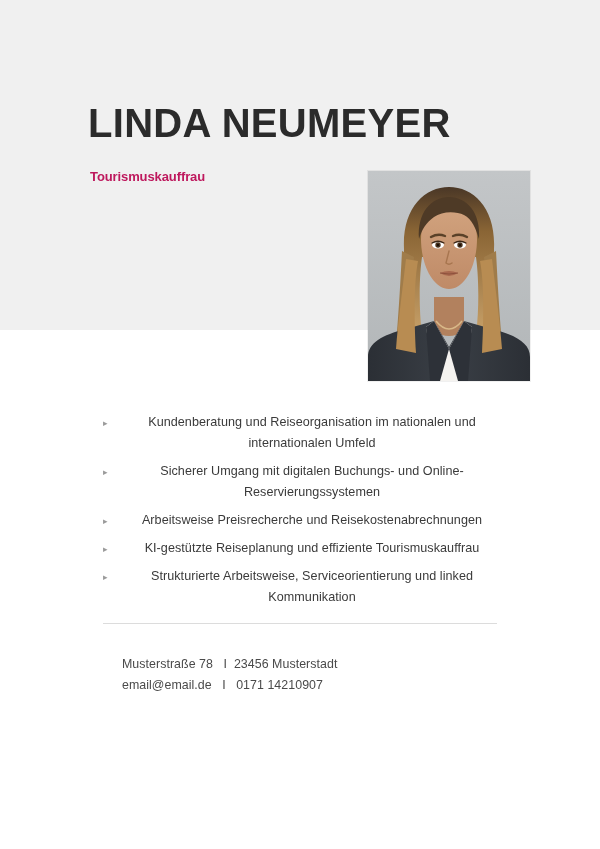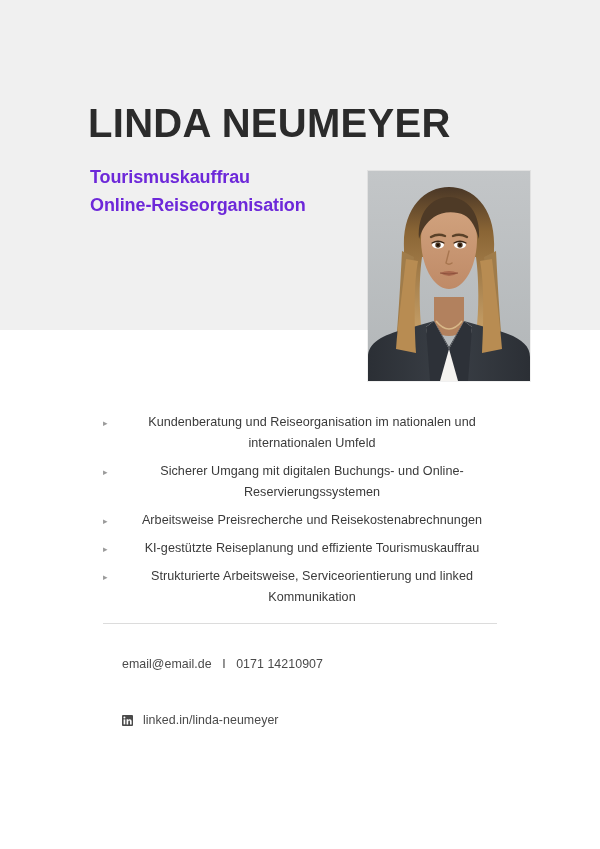--- a/index.html
+++ b/index.html
@@ -44,24 +44,24 @@
     white-space: nowrap;
   }
 
   .subtitle-block {
     position: absolute;
     left: 90px;
     top: 163px;
     width: 270px;
   }
   .subtitle-line {
-    font-size: 18px;
+    font-size: 13px;
     line-height: 28px;
     font-weight: bold;
-    color: #6d28d9;
+    color: #be185d;
     letter-spacing: -0.1px;
   }
 
   
   .photo-frame {
     position: absolute;
     left: 368px;
     top: 171px;
     width: 162px;
     height: 210px;
@@ -154,21 +154,20 @@
 <body>
 
 <div class="page">
 
   <div class="header-band"></div>
 
   <div class="name-title">LINDA NEUMEYER</div>
 
   <div class="subtitle-block">
     <div class="subtitle-line">Tourismuskauffrau</div>
-    <div class="subtitle-line">Online-Reiseorganisation</div>
   </div>
 
   <div class="photo-frame">
     <svg class="photo-svg" viewBox="0 0 162 210" preserveAspectRatio="xMidYMid slice">
       <defs>
         <linearGradient id="bgGrad" x1="0" y1="0" x2="0" y2="1">
           <stop offset="0%" stop-color="#c3c6c8"></stop>
           <stop offset="100%" stop-color="#b2b6b8"></stop>
         </linearGradient>
         <linearGradient id="hairGrad" x1="0" y1="0" x2="0" y2="1">
@@ -254,26 +253,18 @@
     </div>
     <div class="bullet-row">
       <span class="bullet-marker">▸</span>
       <span class="bullet-text">Strukturierte Arbeitsweise, Serviceorientierung und linked Kommunikation</span>
     </div>
   </div>
 
   <div class="divider"></div>
 
   <div class="contact">
+    <div class="contact-line">Musterstraße 78   I  23456 Musterstadt</div>
     <div class="contact-line">email@email.de   I   0171 14210907</div>
   </div>
 
-  <div class="social">
-    <svg class="li-icon" viewBox="0 0 24 24">
-      <rect x="0" y="0" width="24" height="24" rx="2" fill="#4a4a4a"></rect>
-      <rect x="3.5" y="9.5" width="3.6" height="11" fill="#ffffff"></rect>
-      <circle cx="5.3" cy="5.3" r="2.2" fill="#ffffff"></circle>
-      <path d="M10 9.5 h3.4 v1.6 c0.7-1.2 2-1.9 3.5-1.9 2.6 0 4.1 1.6 4.1 4.7 v6.6 h-3.6 v-6 c0-1.5-0.6-2.4-1.9-2.4 -1.2 0-1.9 0.9-1.9 2.4 v6 H10 Z" fill="#ffffff"></path>
-    </svg>
-    <span class="social-text">linked.in/linda-neumeyer</span>
-  </div>
 
 </div>
 
 </body></html>

